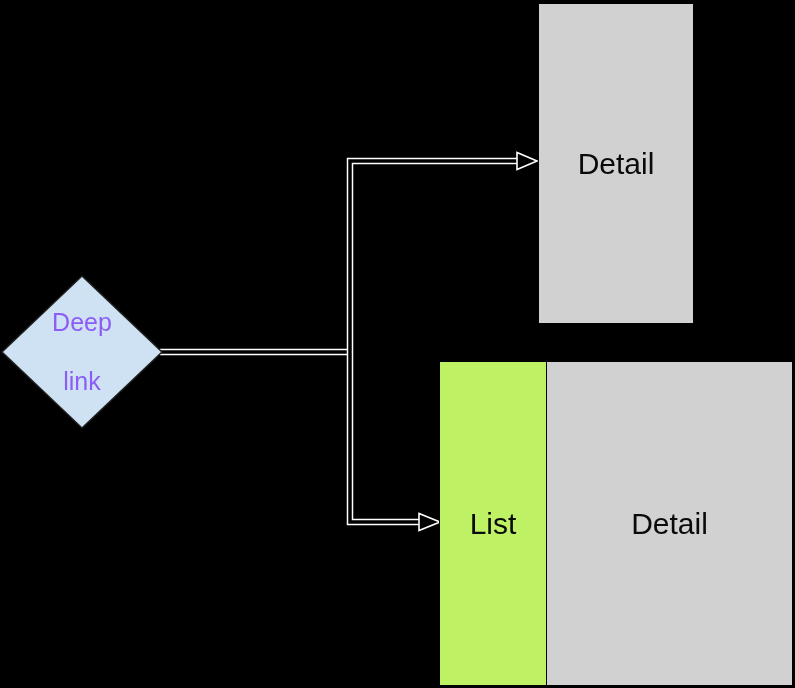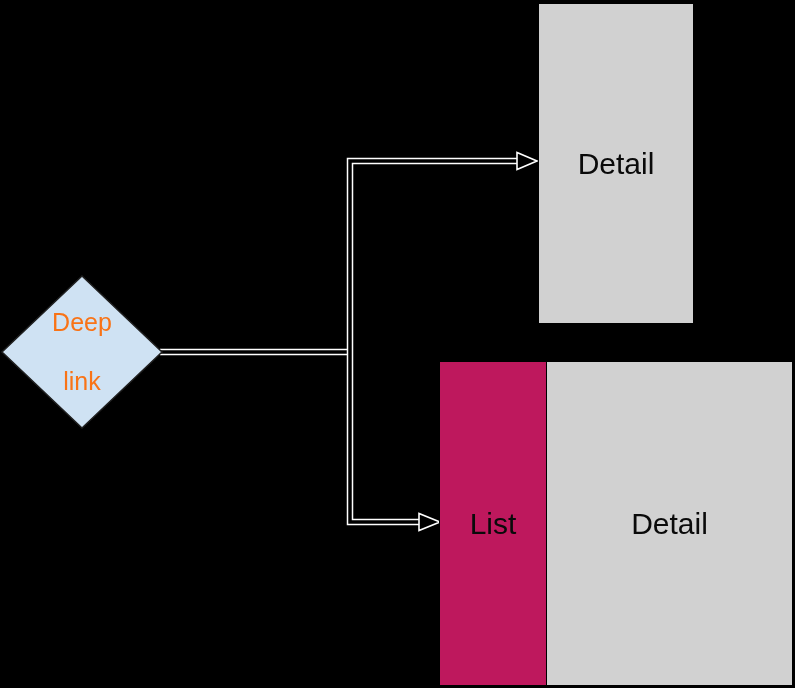--- a/index.html
+++ b/index.html
@@ -51,21 +51,21 @@
     left: 2px;
     top: 276px;
     width: 160px;
     height: 152px;
     display: flex;
     flex-direction: column;
     align-items: center;
     justify-content: center;
     font-size: 25px;
     line-height: 33px;
-    color: #f97316;
+    color: #8b5cf6;
     text-align: center;
     gap: 26px;
   }
   .frame {
     position: absolute;
     background: #cfe2f3;
     border-radius: 10px;
     box-sizing: border-box;
   }
   .frame-detail {
@@ -94,21 +94,21 @@
   }
   .pane {
     display: flex;
     align-items: center;
     justify-content: center;
     height: 100%;
     box-sizing: border-box;
   }
   .pane-list {
     width: 107px;
-    background: #be185d;
+    background: #bef264;
     border-right: 1.5px solid #000000;
   }
   .pane-detail {
     flex: 1;
     background: #d1d1d1;
   }
   .screen-label {
     font-size: 30px;
     color: #0a0a0a;
     white-space: nowrap;

